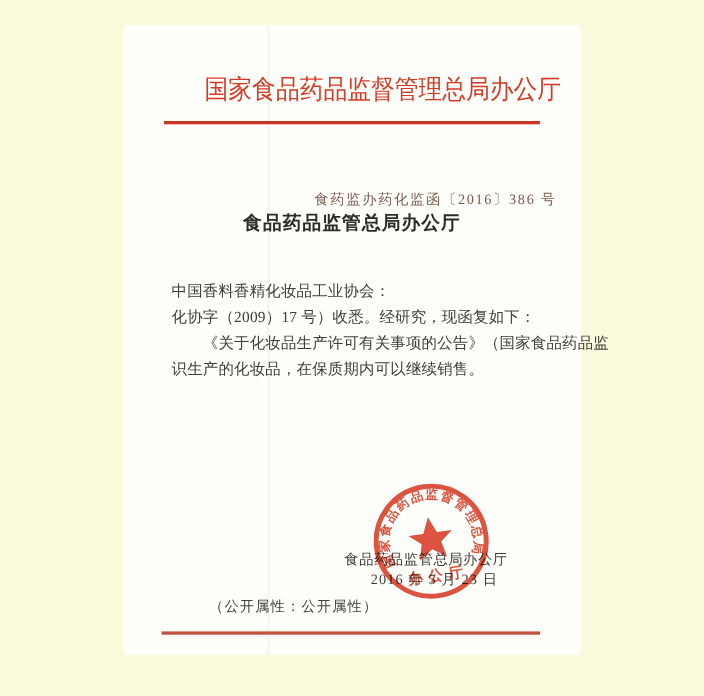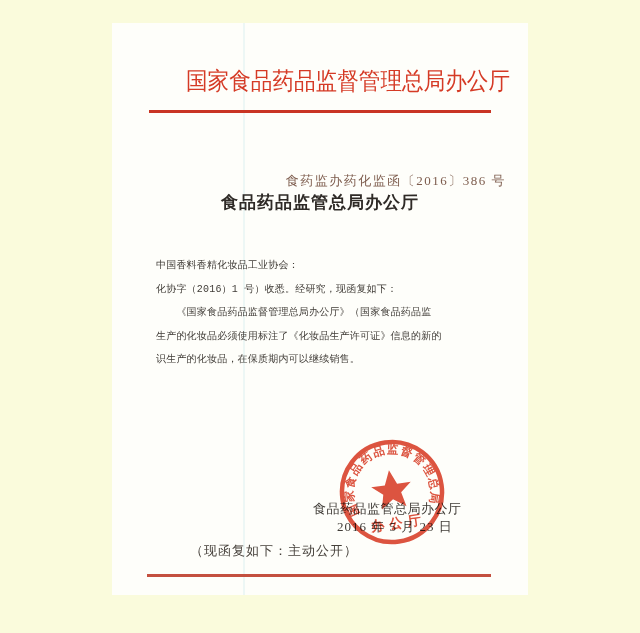--- a/index.html
+++ b/index.html
@@ -64,24 +64,23 @@
     font-size: 17px;
     font-weight: bold;
     line-height: 24px;
     letter-spacing: 1px;
   }
   .body-text {
     position: absolute;
     left: 44px; top: 231px;
     width: 352px;
     color: #403c37;
-    font-size: 10px;
+    font-size: 14px;
     line-height: 23.5px;
     letter-spacing: 0.2px;
-    font-family: Liberation Mono, monospace;
   }
   .body-line { white-space: nowrap; }
   .signature-agency {
     position: absolute;
     left: 201px; top: 477px;
     color: #3f3b36;
     font-size: 13px;
     letter-spacing: 0.5px;
     white-space: nowrap;
     z-index: 1;
@@ -133,39 +132,38 @@
     <div class="header-divider"></div>
 
     <div class="doc-number">食药监办药化监函〔2016〕386 号</div>
 
     <div class="doc-title">
       <div>食品药品监管总局办公厅</div>
     </div>
 
     <div class="body-text">
       <div class="body-line">中国香料香精化妆品工业协会：</div>
-      <div class="body-line">化协字（2016）1 号）收悉。经研究，现函复如下：</div>
-      <div class="body-line">　　《国家食品药品监督管理总局办公厅》（国家食品药品监</div>
-      <div class="body-line">生产的化妆品必须使用标注了《化妆品生产许可证》信息的新的</div>
+      <div class="body-line">化协字（2009）17 号）收悉。经研究，现函复如下：</div>
+      <div class="body-line">　　《关于化妆品生产许可有关事项的公告》（国家食品药品监</div>
       <div class="body-line">识生产的化妆品，在保质期内可以继续销售。</div>
     </div>
 
     <div class="signature-agency">食品药品监管总局办公厅</div>
     <div class="signature-date">2016 年 5 月 23 日</div>
 
     <svg class="seal" viewBox="-60 -60 120 120" aria-hidden="true">
       <g transform="rotate(-8)">
         <circle r="50" fill="none" stroke="#da4530" stroke-width="4.5"></circle>
         <path id="sealArc" d="M -35,17 A 38.9,38.9 0 1 1 35,17" fill="none"></path>
         <text font-size="11.5" fill="#da4530" letter-spacing="1.6" font-weight="bold" font-family="'Liberation Serif','DejaVu Serif',serif">
           <textPath href="#sealArc">国家食品药品监督管理总局</textPath>
         </text>
         <path fill="#da4530" transform="translate(0,-1) scale(1.05)" d="M0,-20 L5.9,-6.2 L19,-6.2 L8.6,2.4 L11.8,16.2 L0,8 L-11.8,16.2 L-8.6,2.4 L-19,-6.2 L-5.9,-6.2 Z"></path>
         <text x="2" y="36" text-anchor="middle" font-size="13.5" letter-spacing="5" fill="#da4530" font-weight="bold" font-family="'Liberation Serif','DejaVu Serif',serif">办公厅</text>
       </g>
     </svg>
 
-    <div class="disclosure">（现函复如下：主动公开）</div>
+    <div class="disclosure">（公开属性：公开属性）</div>
 
     <div class="bottom-divider"></div>
 
   </div>
 </div>
 
 </body></html>

